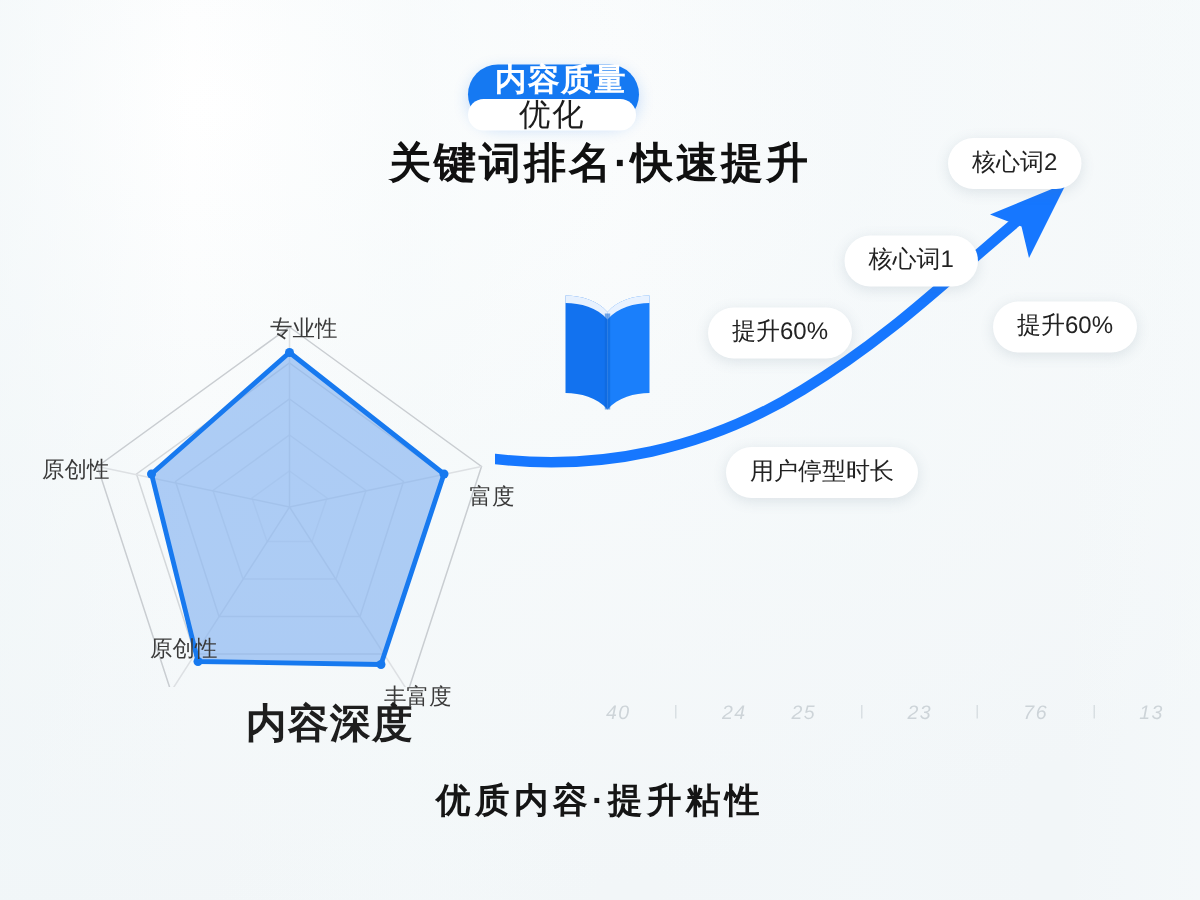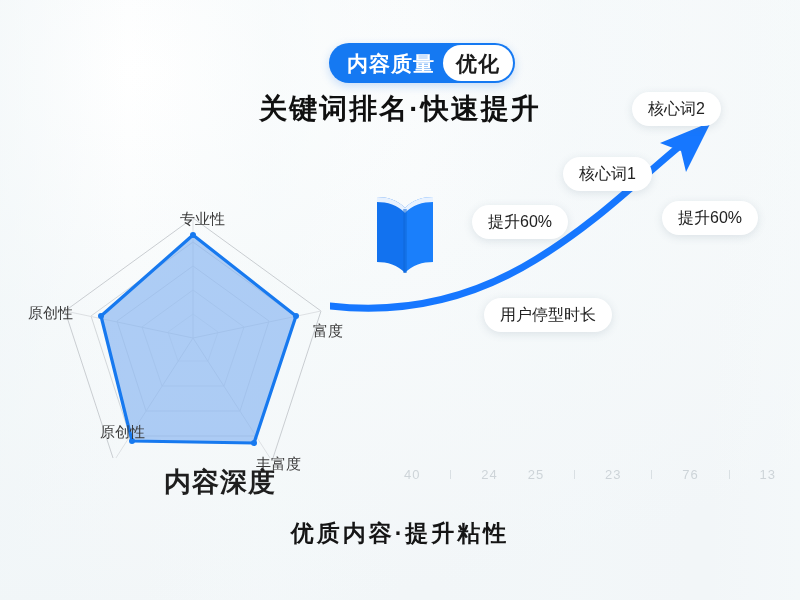--- a/index.html
+++ b/index.html
@@ -32,49 +32,50 @@
        rgba(244,249,250,0.45) 34%,
        rgba(255,255,255,0.0) 52%,
        rgba(243,248,250,0.40) 72%,
        rgba(255,255,255,0.0) 88%,
        rgba(246,250,251,0.5) 100%);
   }
 
   
   .badge {
     position: absolute;
-    left: 329px;
+    left: 312px;
     top: 43px;
     height: 40px;
     display: flex;
     align-items: stretch;
     border-radius: 22px;
     background: #1579f2;
     box-shadow: 0 3px 10px rgba(20,110,230,0.22);
     padding: 0 0 0 0;
     z-index: 6;
+    flex-direction: column;
   }
   .badge-main {
     display: flex;
     align-items: center;
     color: #ffffff;
     font-size: 21px;
     font-weight: bold;
     letter-spacing: 1px;
     padding: 0 8px 0 18px;
     line-height: 1;
   }
   .badge-chip {
     display: flex;
     align-items: center;
     justify-content: center;
     background: #ffffff;
     color: #1c1c1c;
     font-size: 21px;
-    font-weight: bold;
+    font-weight: normal;
     letter-spacing: 1px;
     border-radius: 20px;
     margin: 2px 2px 2px 0;
     padding: 0 13px;
     line-height: 1;
   }
 
   
   .headline {
     position: absolute;
@@ -177,20 +178,21 @@
     position: absolute;
     left: 404px;
     top: 463px;
     width: 372px;
     height: 22px;
     display: flex;
     align-items: center;
     justify-content: space-between;
     z-index: 2;
     opacity: 0.42;
+    font-style: italic;
   }
   #scale .sv {
     font-size: 13px;
     color: #9aa5ad;
     letter-spacing: 1px;
   }
   #scale .tick {
     display: inline-block;
     width: 1px;
     height: 9px;

